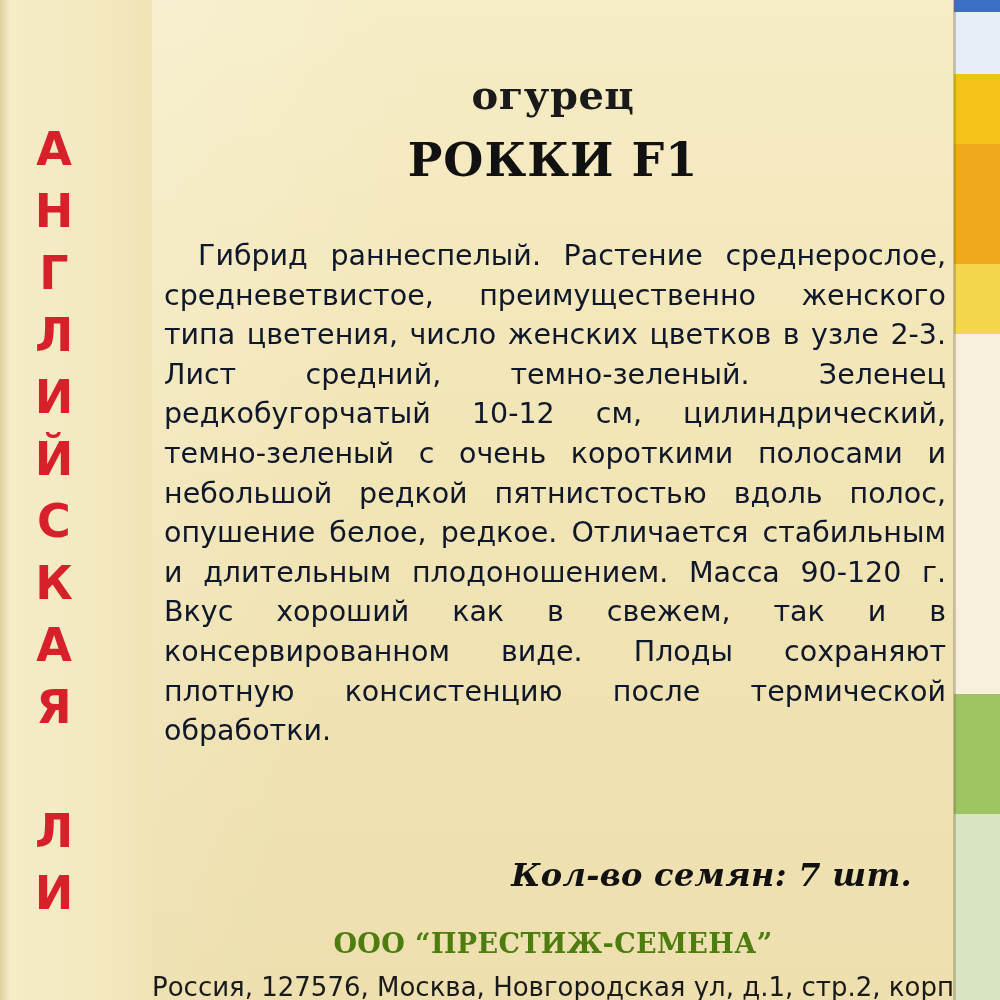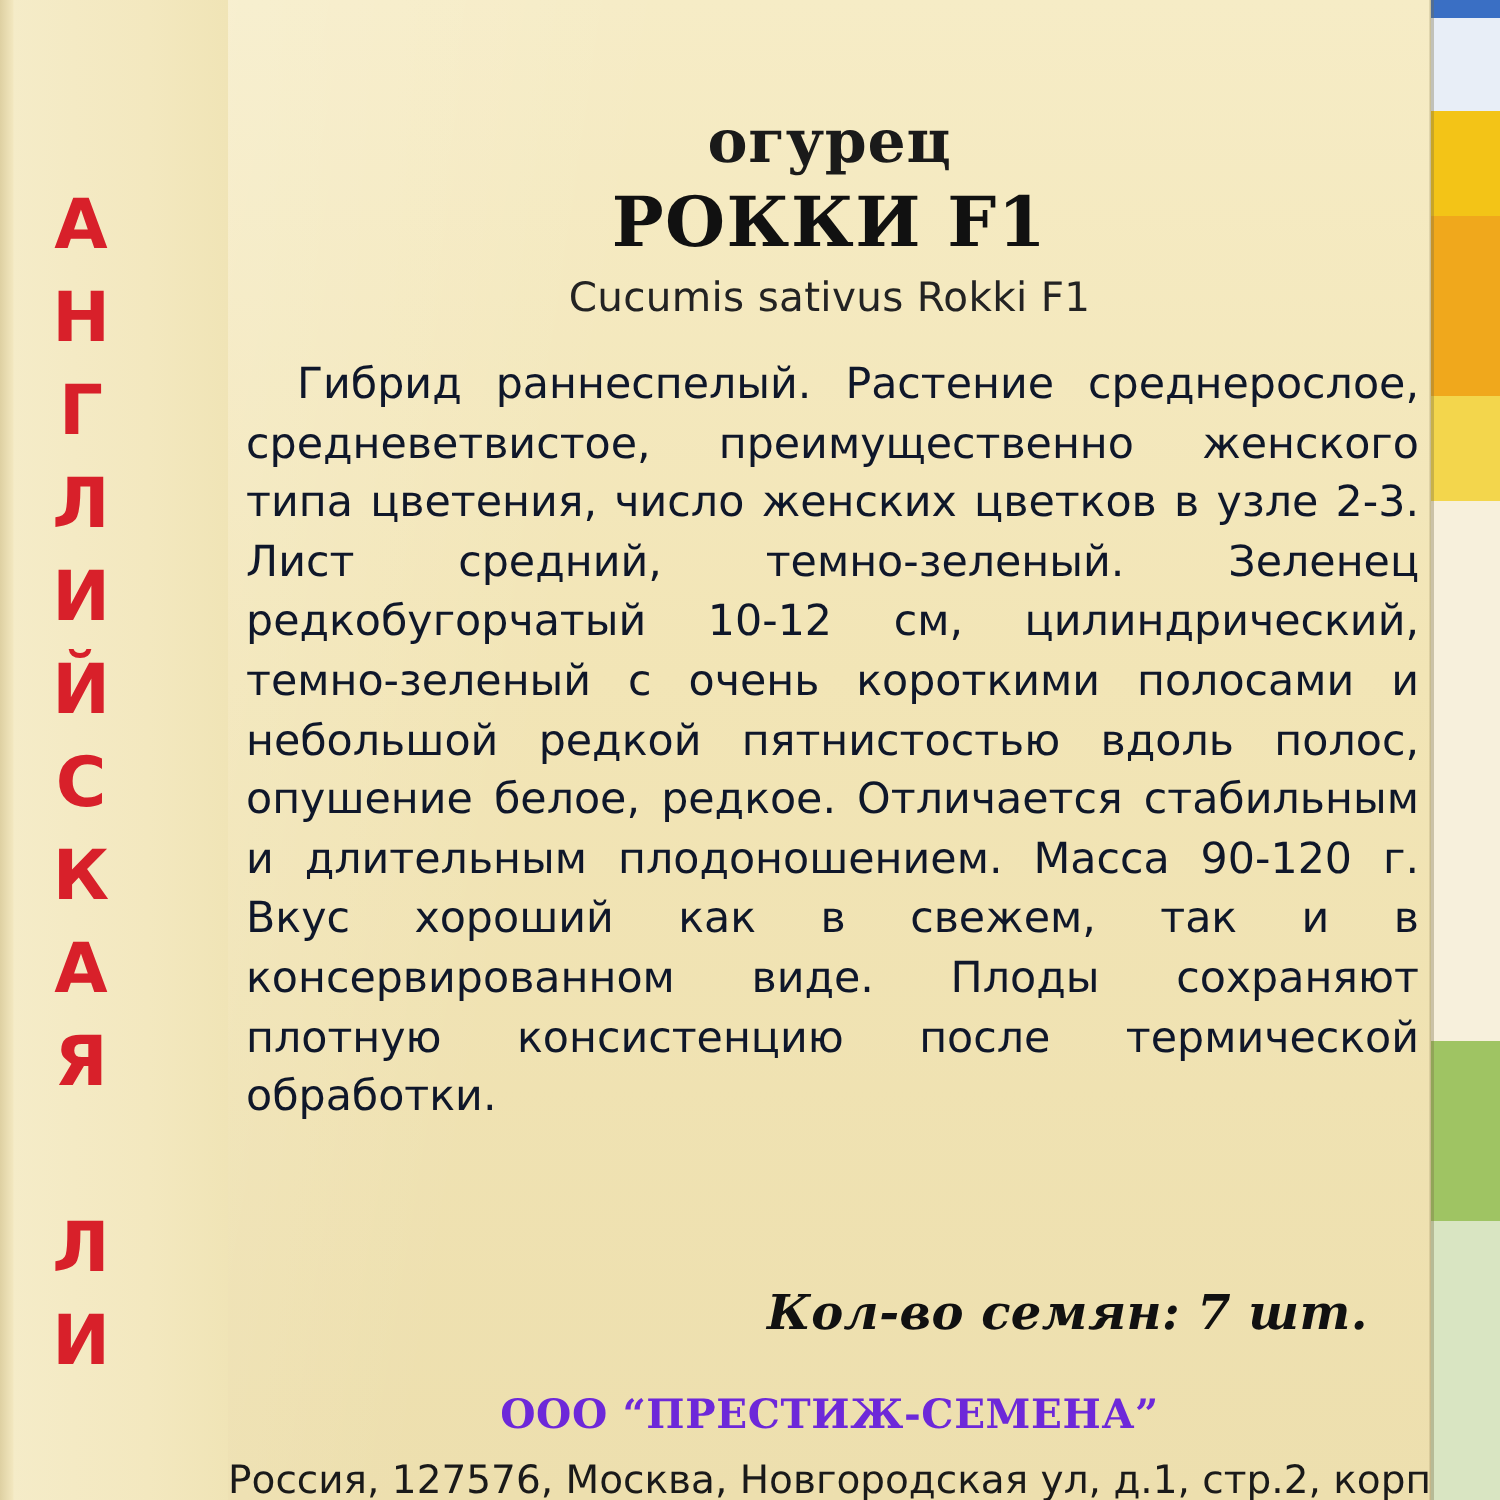--- a/index.html
+++ b/index.html
@@ -97,21 +97,21 @@
     letter-spacing: 0.5px;
     line-height: 46px;
   }
   .variety-name {
     font-family: "DejaVu Serif", serif;
     font-weight: bold;
     font-size: 46px;
     color: #111111;
     letter-spacing: 1px;
     line-height: 56px;
-    margin-top: 2px;
+    margin-top: 14px;
   }
   .latin-name {
     font-family: "DejaVu Sans", sans-serif;
     font-size: 27px;
     color: #232323;
     line-height: 34px;
     margin-top: 6px;
     letter-spacing: 0.2px;
   }
 
@@ -144,21 +144,21 @@
 
   .company {
     position: absolute;
     left: 0;
     top: 928px;
     width: 802px;
     text-align: center;
     font-family: "DejaVu Serif", serif;
     font-weight: bold;
     font-size: 27px;
-    color: #6d28d9;
+    color: #4d7c0f;
     letter-spacing: 0.4px;
   }
   .address {
     position: absolute;
     left: 0;
     top: 972px;
     width: 802px;
     text-align: center;
     font-family: "DejaVu Sans", sans-serif;
     font-size: 26px;
@@ -206,21 +206,20 @@
   </div>
 
   <div class="content">
 
     <div class="title-block">
       <div class="crop-name">огурец</div>
       <div class="variety-name">
         <span>РОККИ</span>
         <span>F1</span>
       </div>
-      <div class="latin-name">Cucumis sativus Rokki F1</div>
     </div>
 
     <div class="description"><span class="indent"></span><span>Гибрид раннеспелый. Растение среднерослое, средневетвистое, преимущественно женского типа цветения, число женских цветков в узле 2-3. Лист средний, темно-зеленый. Зеленец редкобугорчатый 10-12 см, цилиндрический, темно-зеленый с очень короткими полосами и небольшой редкой пятнистостью вдоль полос, опушение белое, редкое. Отличается стабильным  и длительным плодоношением. Масса 90-120 г. Вкус хороший как в свежем, так и в консервированном виде. Плоды сохраняют плотную консистенцию после термической обработки.</span></div>
 
     <div class="seed-count">Кол-во семян: 7 шт.</div>
 
     <div class="company">ООО “ПРЕСТИЖ-СЕМЕНА”</div>
     <div class="address">Россия, 127576, Москва, Новгородская ул, д.1, стр.2, корпус Е</div>
 
   </div>

